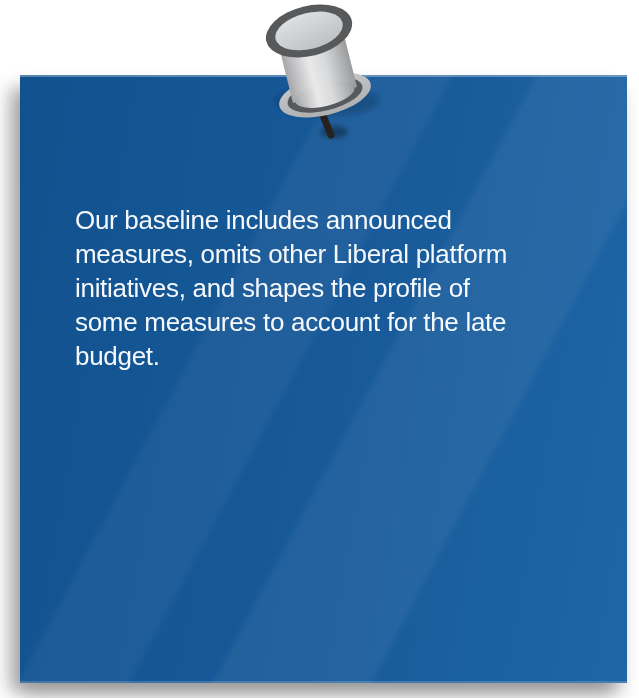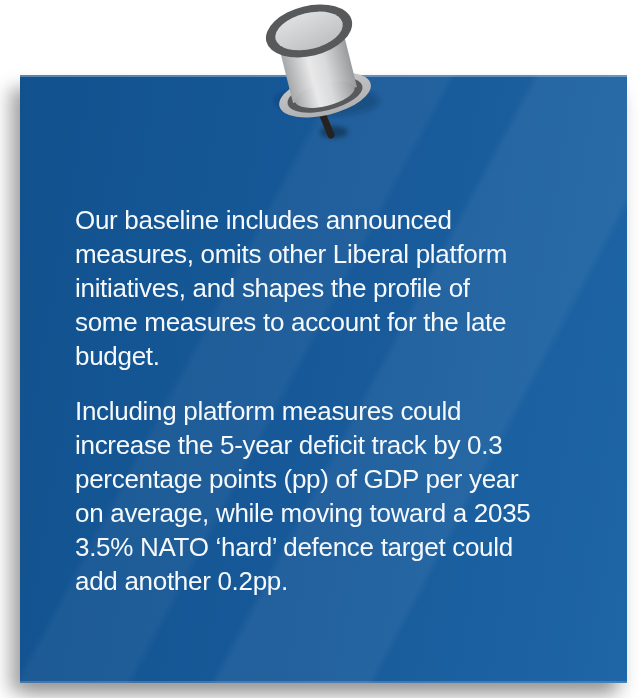--- a/index.html
+++ b/index.html
@@ -86,26 +86,20 @@
 
 <div class="stage">
 
   <div class="note">
     <div class="note-text">
       <p>Our baseline includes announced
 measures, omits other Liberal platform
 initiatives, and shapes the profile of
 some measures to account for the late
 budget.</p>
-      <p>Including platform measures could
-increase the 5-year deficit track by 0.3
-percentage points (pp) of GDP per year
-on average, while moving toward a 2035
-3.5% NATO ‘hard’ defence target could
-add another 0.2pp.</p>
     </div>
   </div>
 
   <svg class="pushpin" viewBox="0 0 140 148" xmlns="http://www.w3.org/2000/svg">
     <defs>
       <linearGradient id="bodyGrad" x1="0" y1="0" x2="1" y2="0">
         <stop offset="0" stop-color="#a6a7a9"></stop>
         <stop offset="0.38" stop-color="#e9e9ea"></stop>
         <stop offset="0.62" stop-color="#d9dadb"></stop>
         <stop offset="1" stop-color="#9a9b9d"></stop>

